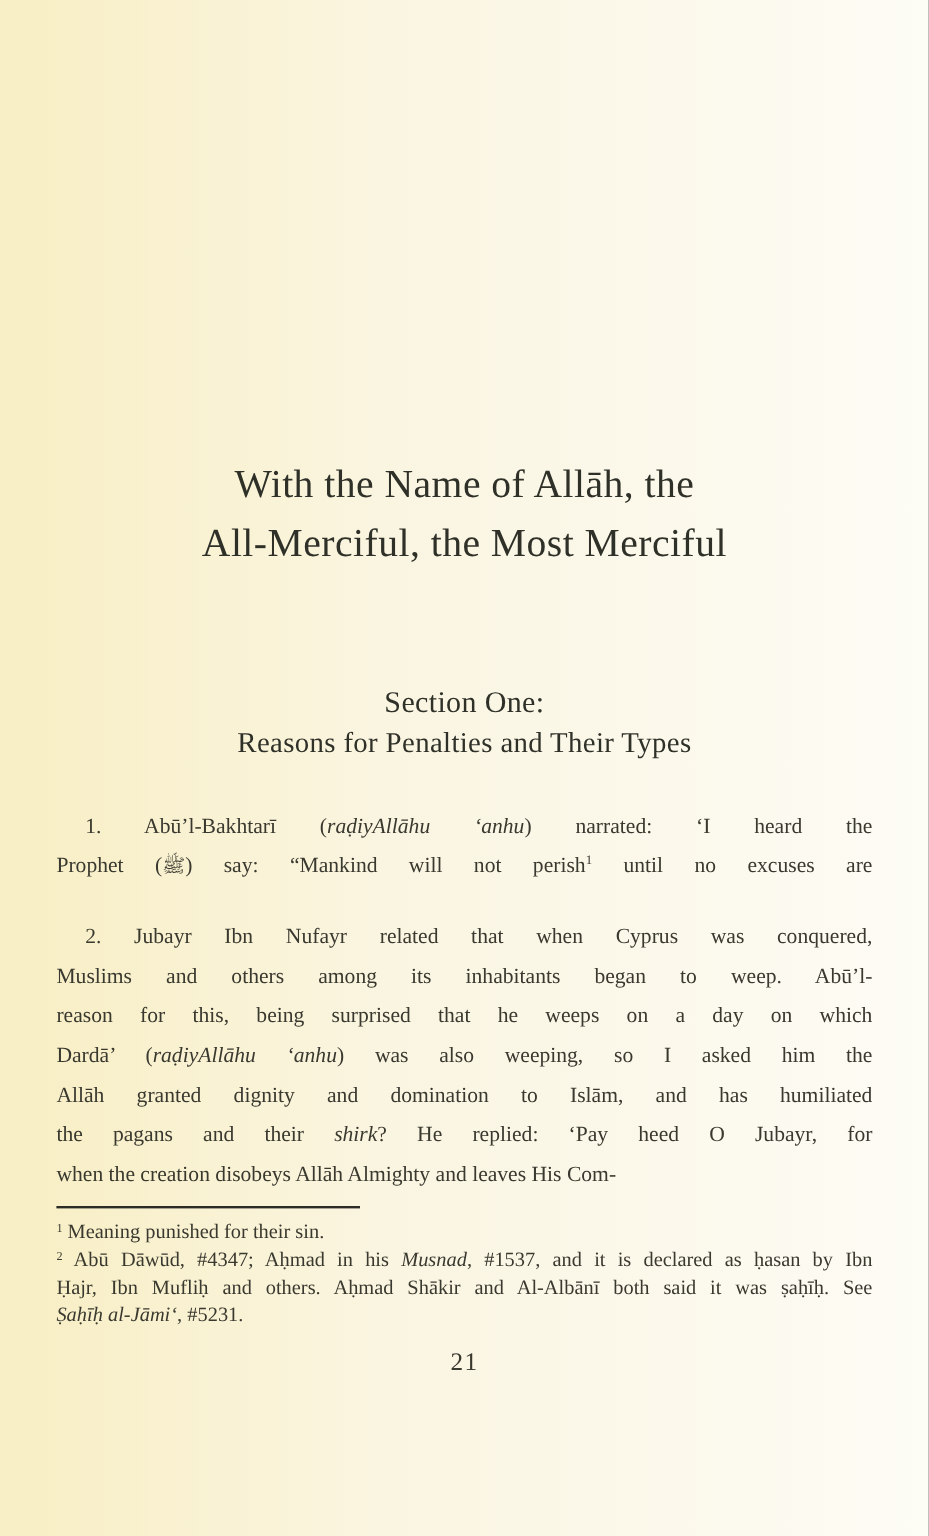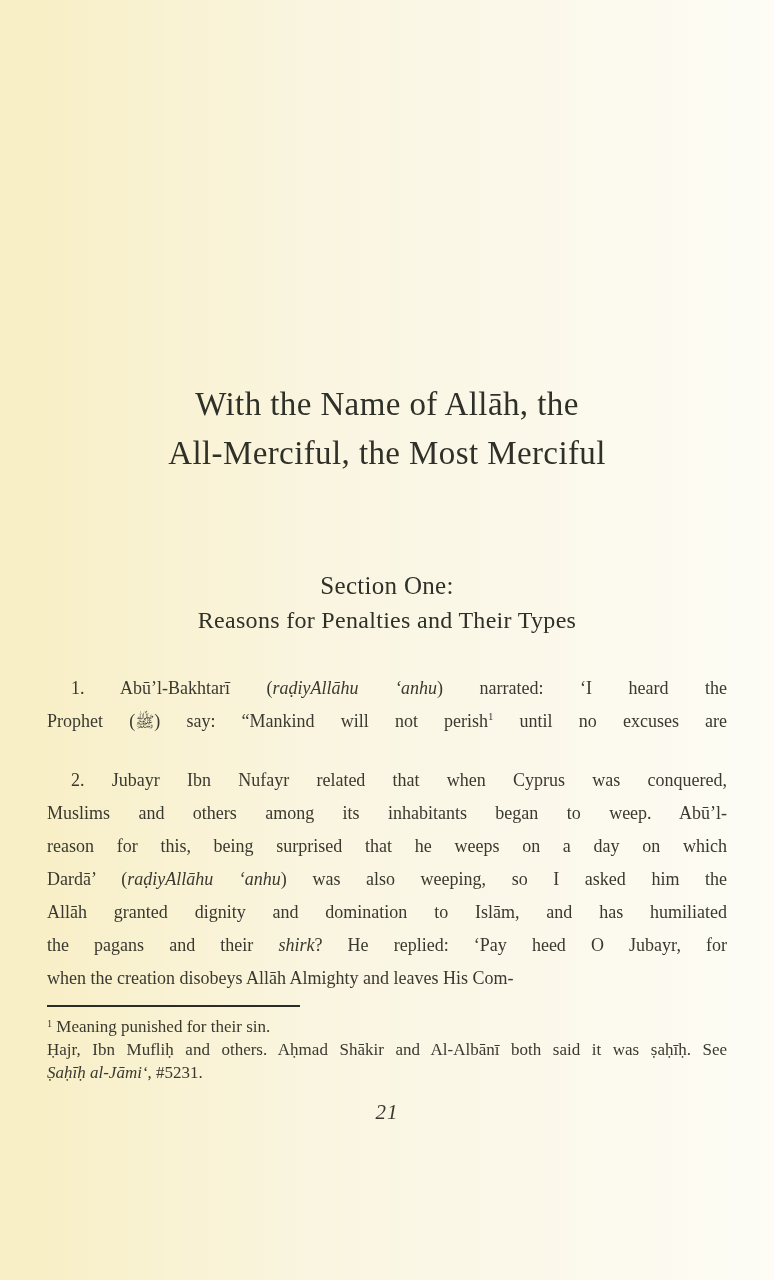--- a/index.html
+++ b/index.html
@@ -84,21 +84,20 @@
     margin-top: 8px;
     font-size: 17px;
     line-height: 23px;
   }
   .footnotes sup { vertical-align: 5px; }
   .page-number {
     margin-top: 16px;
     font-size: 21px;
     text-align: center;
     letter-spacing: 1px;
-    font-style: italic;
   }
 </style>
 </head>
 <body>
 
 <div class="page">
   <div class="content">
 
     <h1 class="chapter-title">
       <span class="tline">With the Name of Allāh, the</span>
@@ -125,20 +124,21 @@
         <div class="line"><span>when the creation disobeys Allāh Almighty and leaves His Com-</span></div>
       </div>
 
     <div class="footnote-rule"></div>
 
     <div class="footnotes">
       <div class="footnote">
           <div class="line"><sup>1</sup><span> Meaning punished for their sin.</span></div>
         </div>
       <div class="footnote">
+          <div class="line j"><sup>2</sup><span> Abū Dāwūd, #4347; Aḥmad in his </span><i>Musnad</i><span>, #1537, and it is declared as ḥasan by Ibn</span></div>
           <div class="line j"><span>Ḥajr, Ibn Mufliḥ and others. Aḥmad Shākir and Al-Albānī both said it was ṣaḥīḥ. See</span></div>
           <div class="line"><i>Ṣaḥīḥ al-Jāmi‘</i><span>, #5231.</span></div>
         </div>
     </div>
 
     <div class="page-number">21</div>
 
   </div>
 </div>
 

